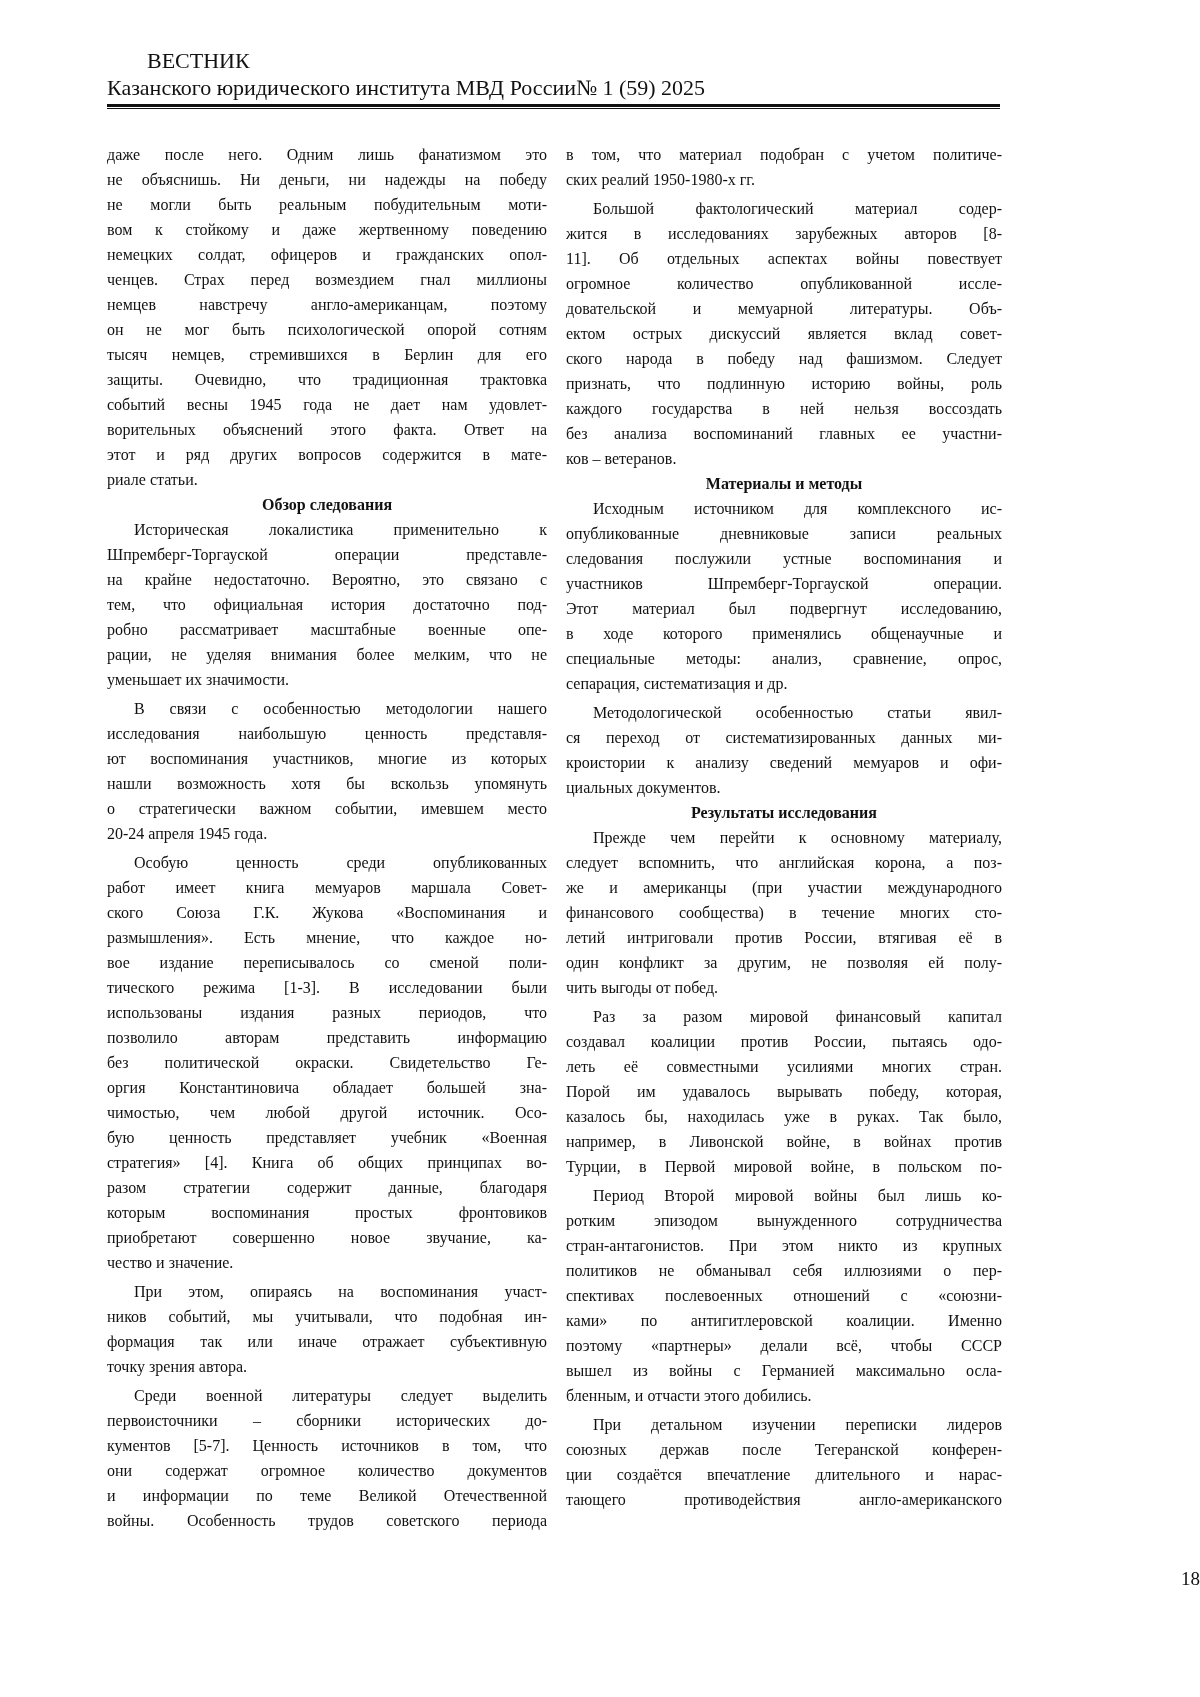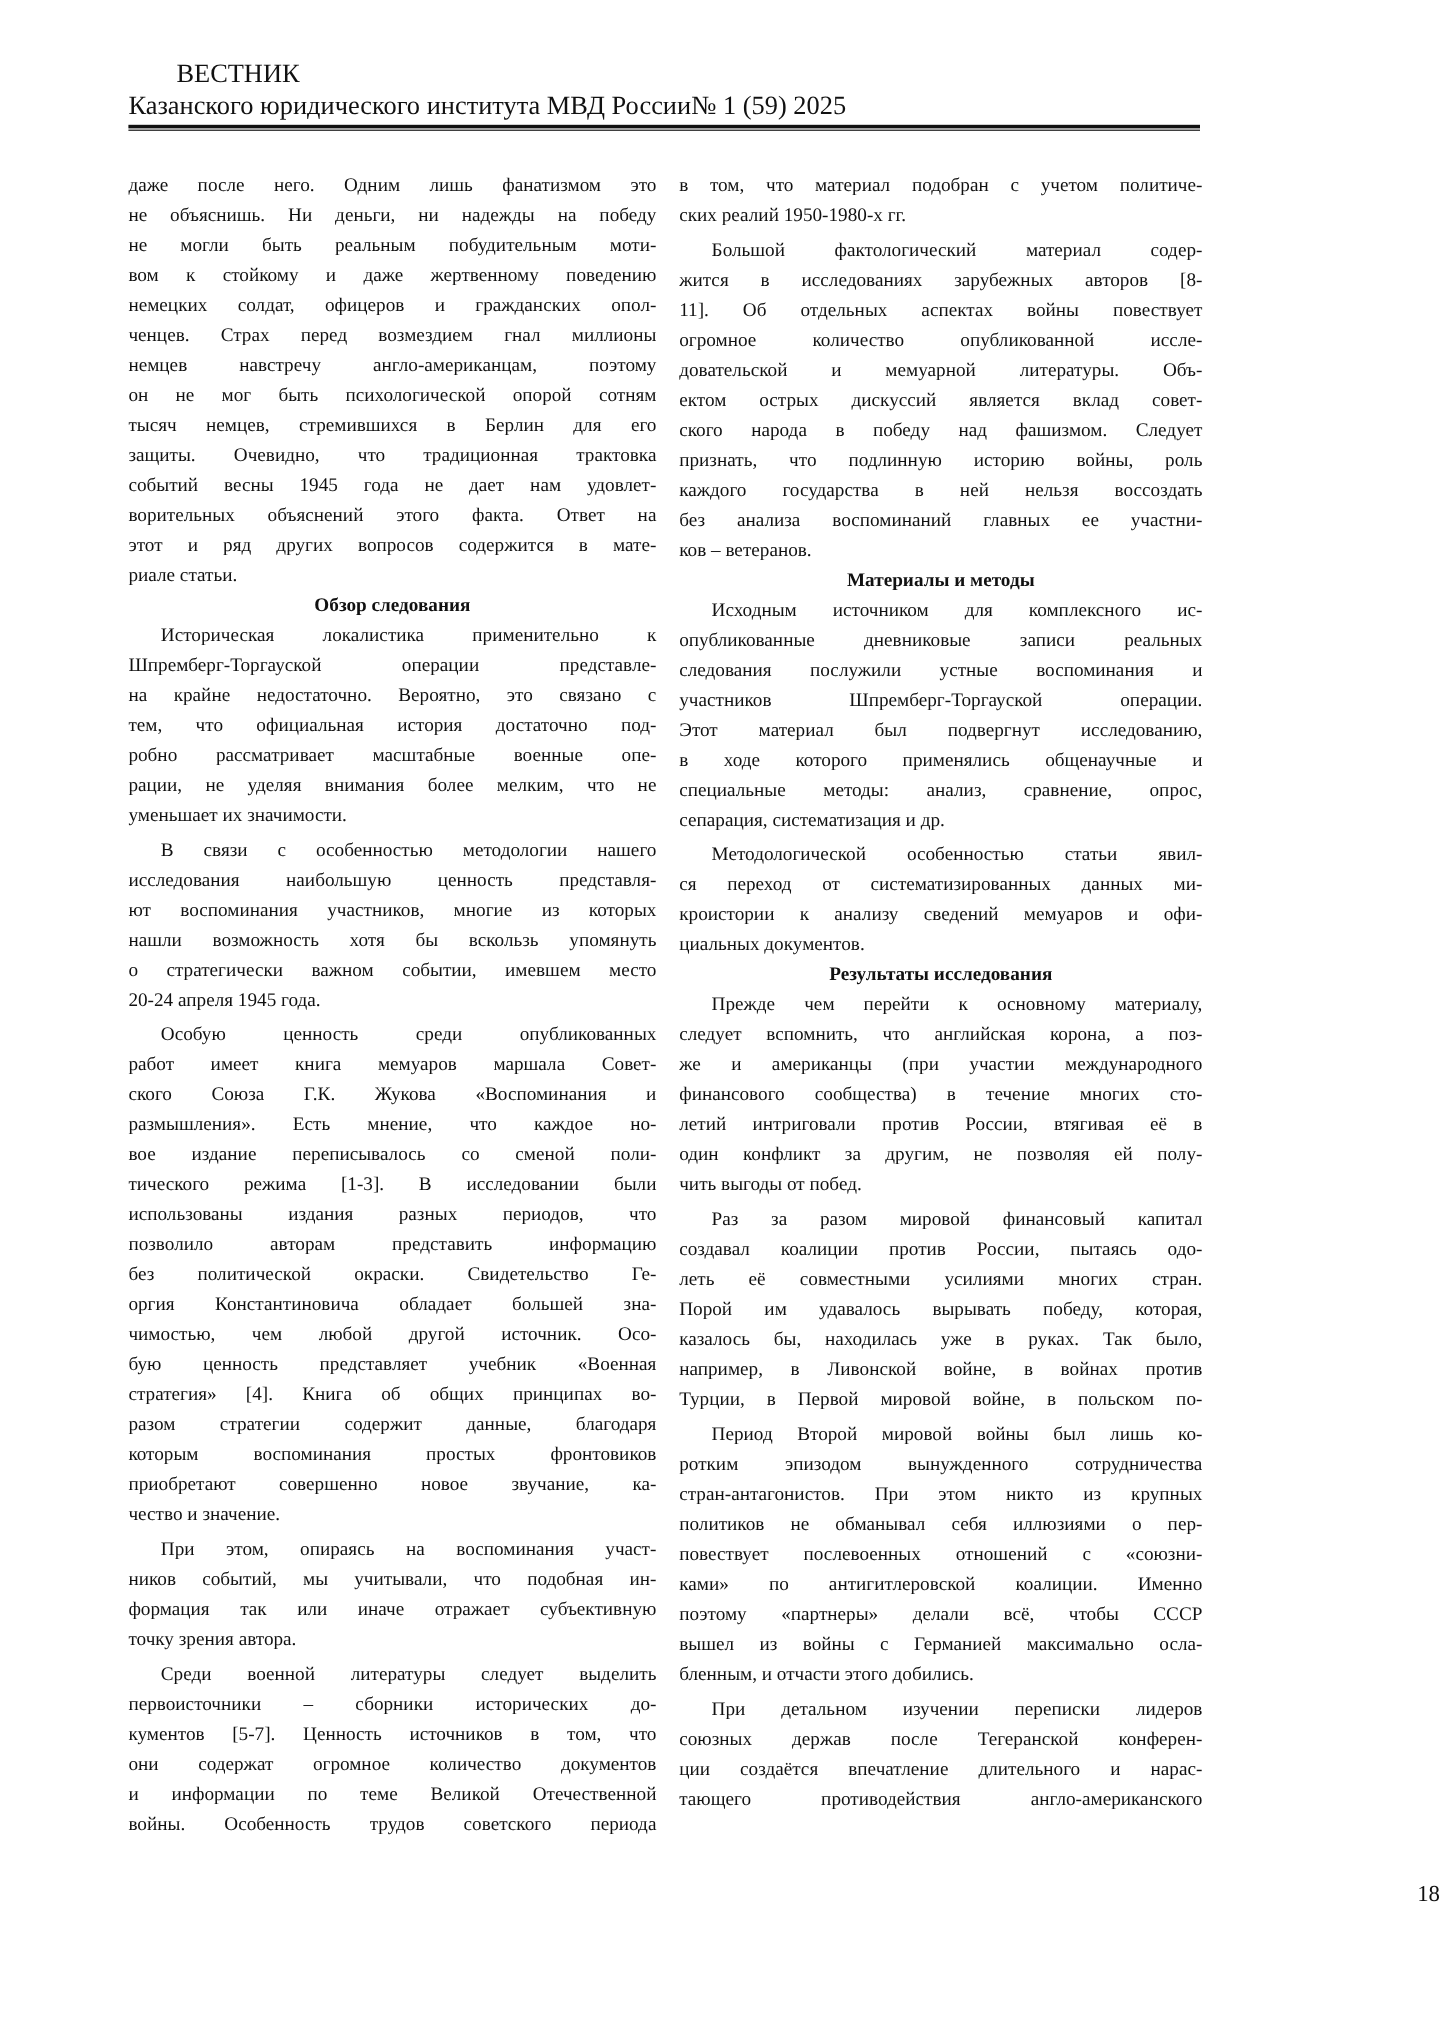--- a/index.html
+++ b/index.html
@@ -162,21 +162,21 @@
       <span class="line">казалось бы, находилась уже в руках. Так было,</span>
       <span class="line">например, в Ливонской войне, в войнах против</span>
       <span class="line">Турции, в Первой мировой войне, в польском по-</span>
     </div>
     <div class="para-gap"></div>
     <div>
       <span class="line indent">Период Второй мировой войны был лишь ко-</span>
       <span class="line">ротким эпизодом вынужденного сотрудничества</span>
       <span class="line">стран-антагонистов. При этом никто из крупных</span>
       <span class="line">политиков не обманывал себя иллюзиями о пер-</span>
-      <span class="line">повествует послевоенных отношений с «союзни-</span>
+      <span class="line">спективах послевоенных отношений с «союзни-</span>
       <span class="line">ками» по антигитлеровской коалиции. Именно</span>
       <span class="line">поэтому «партнеры» делали всё, чтобы СССР</span>
       <span class="line">вышел из войны с Германией максимально осла-</span>
       <span class="line last">бленным, и отчасти этого добились.</span>
     </div>
     <div class="para-gap"></div>
     <div>
       <span class="line indent">При детальном изучении переписки лидеров</span>
       <span class="line">союзных держав после Тегеранской конферен-</span>
       <span class="line">ции создаётся впечатление длительного и нарас-</span>

